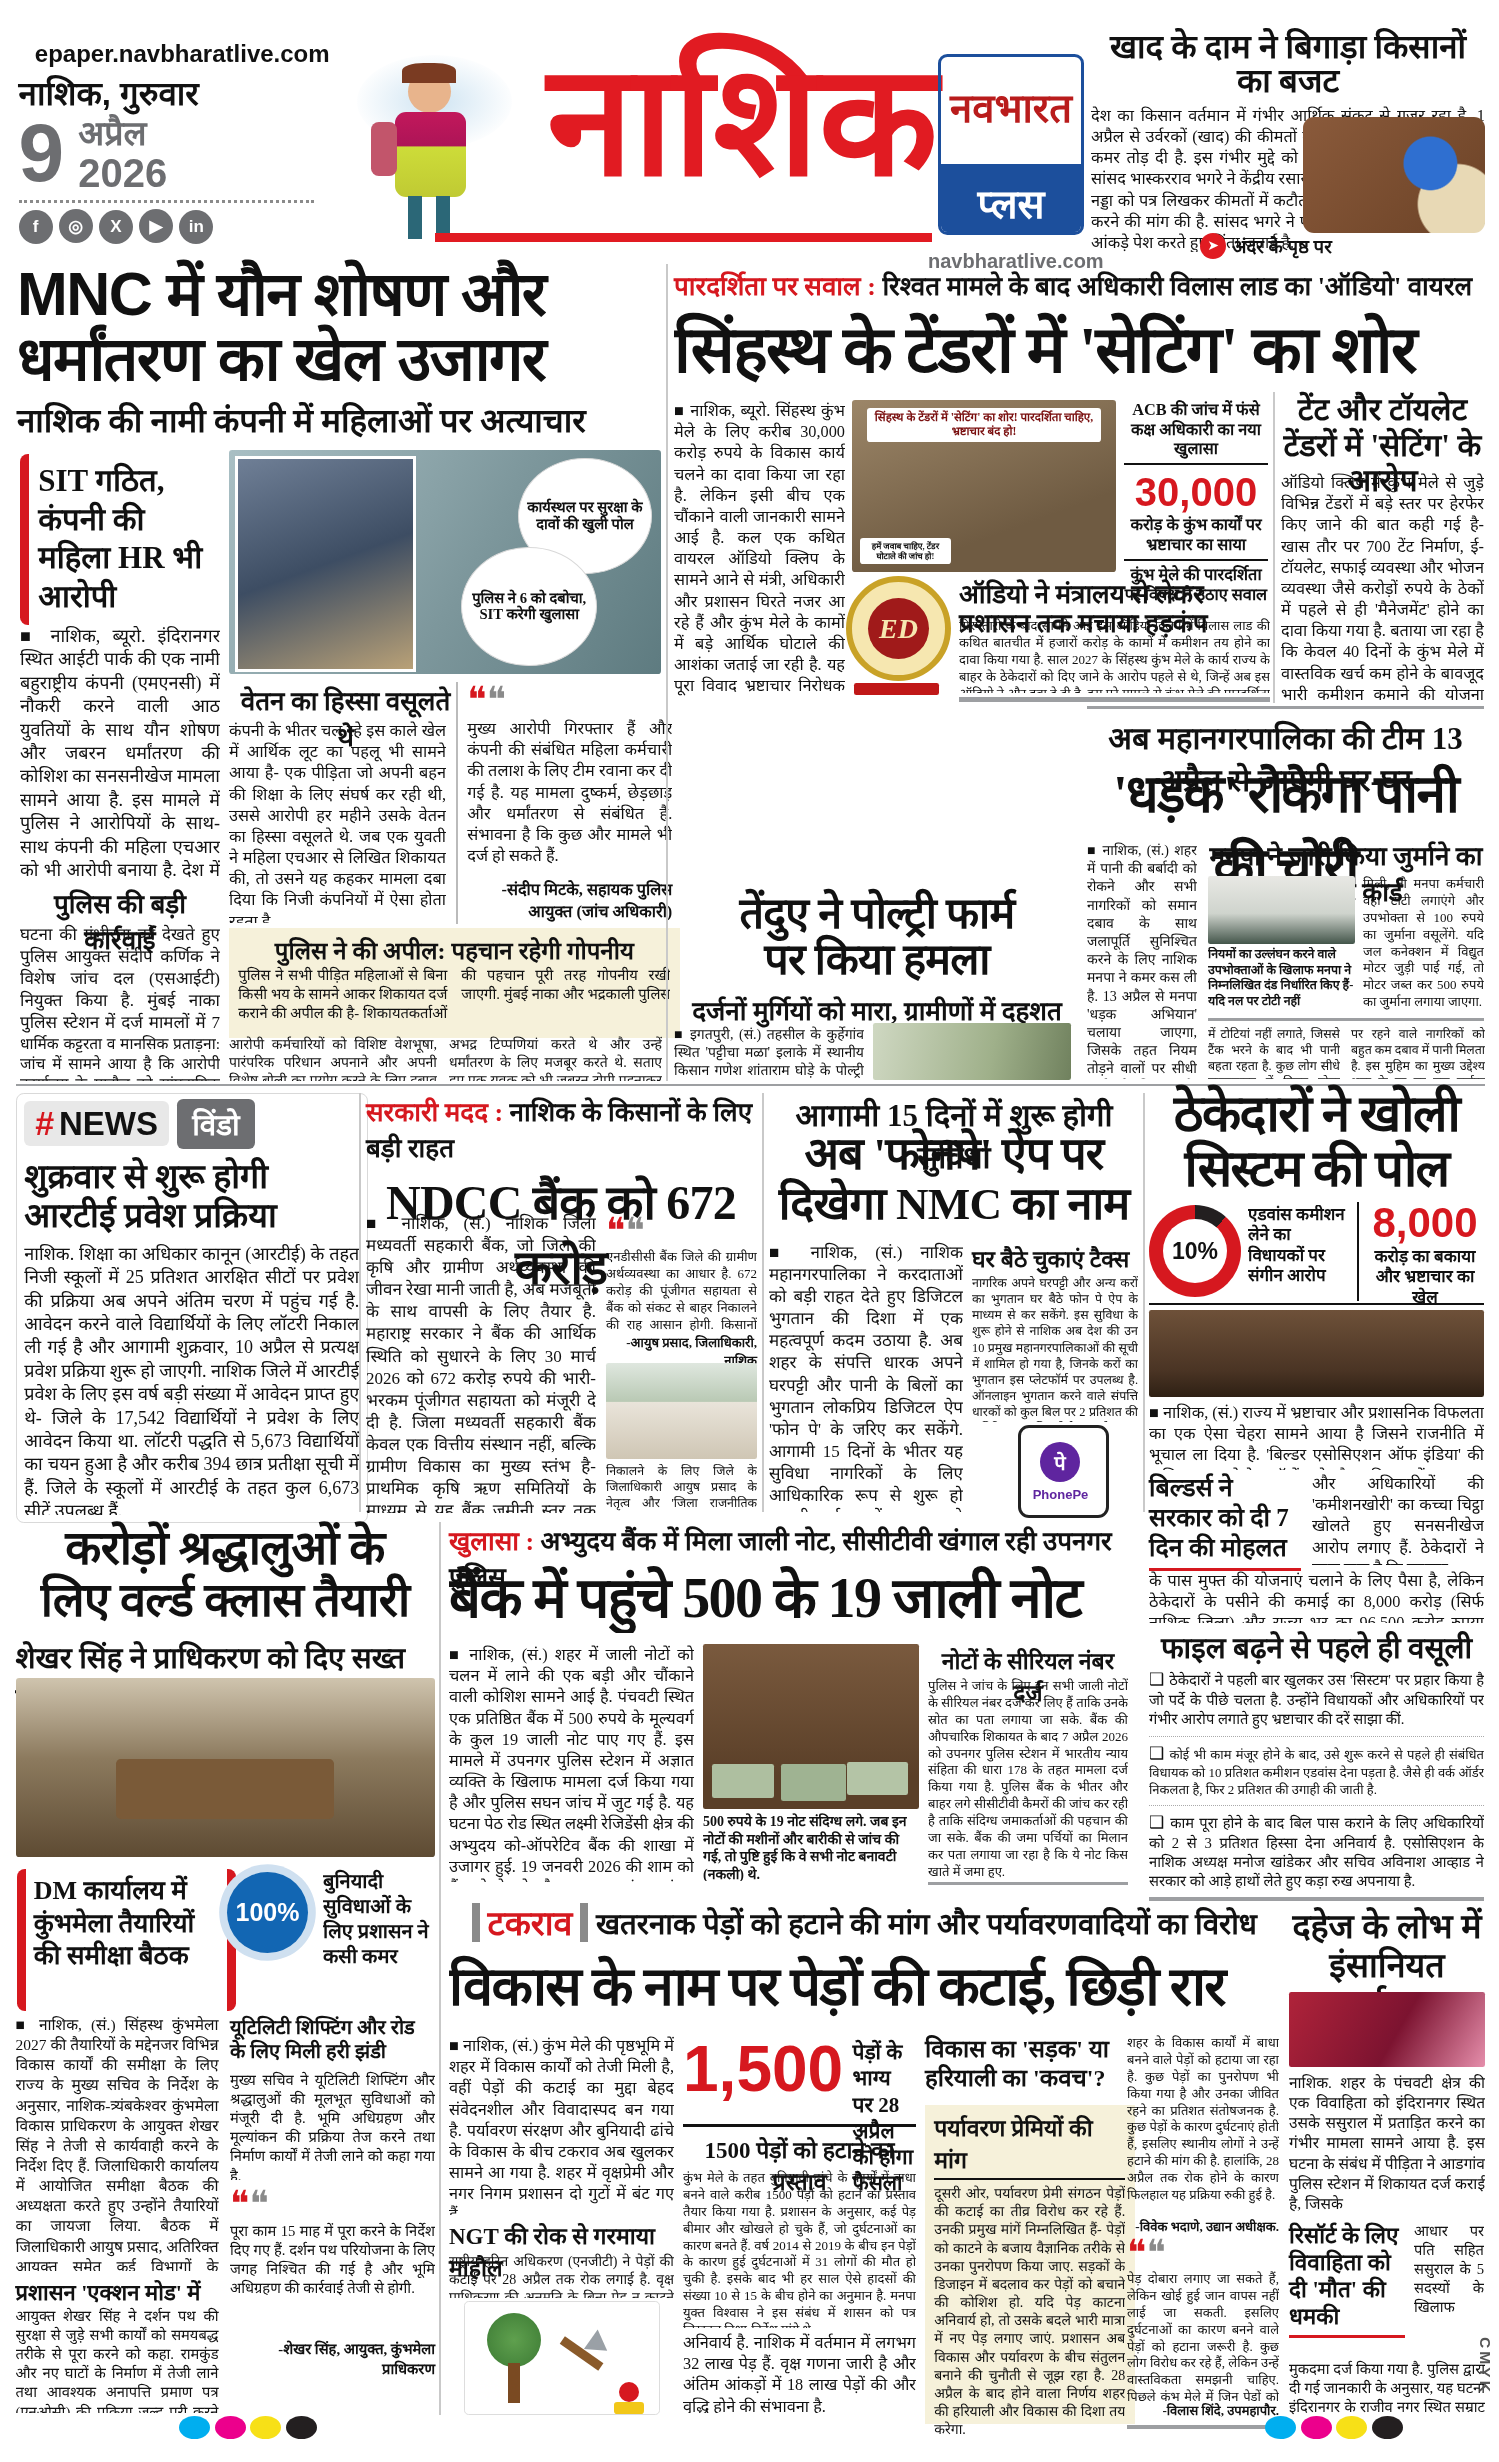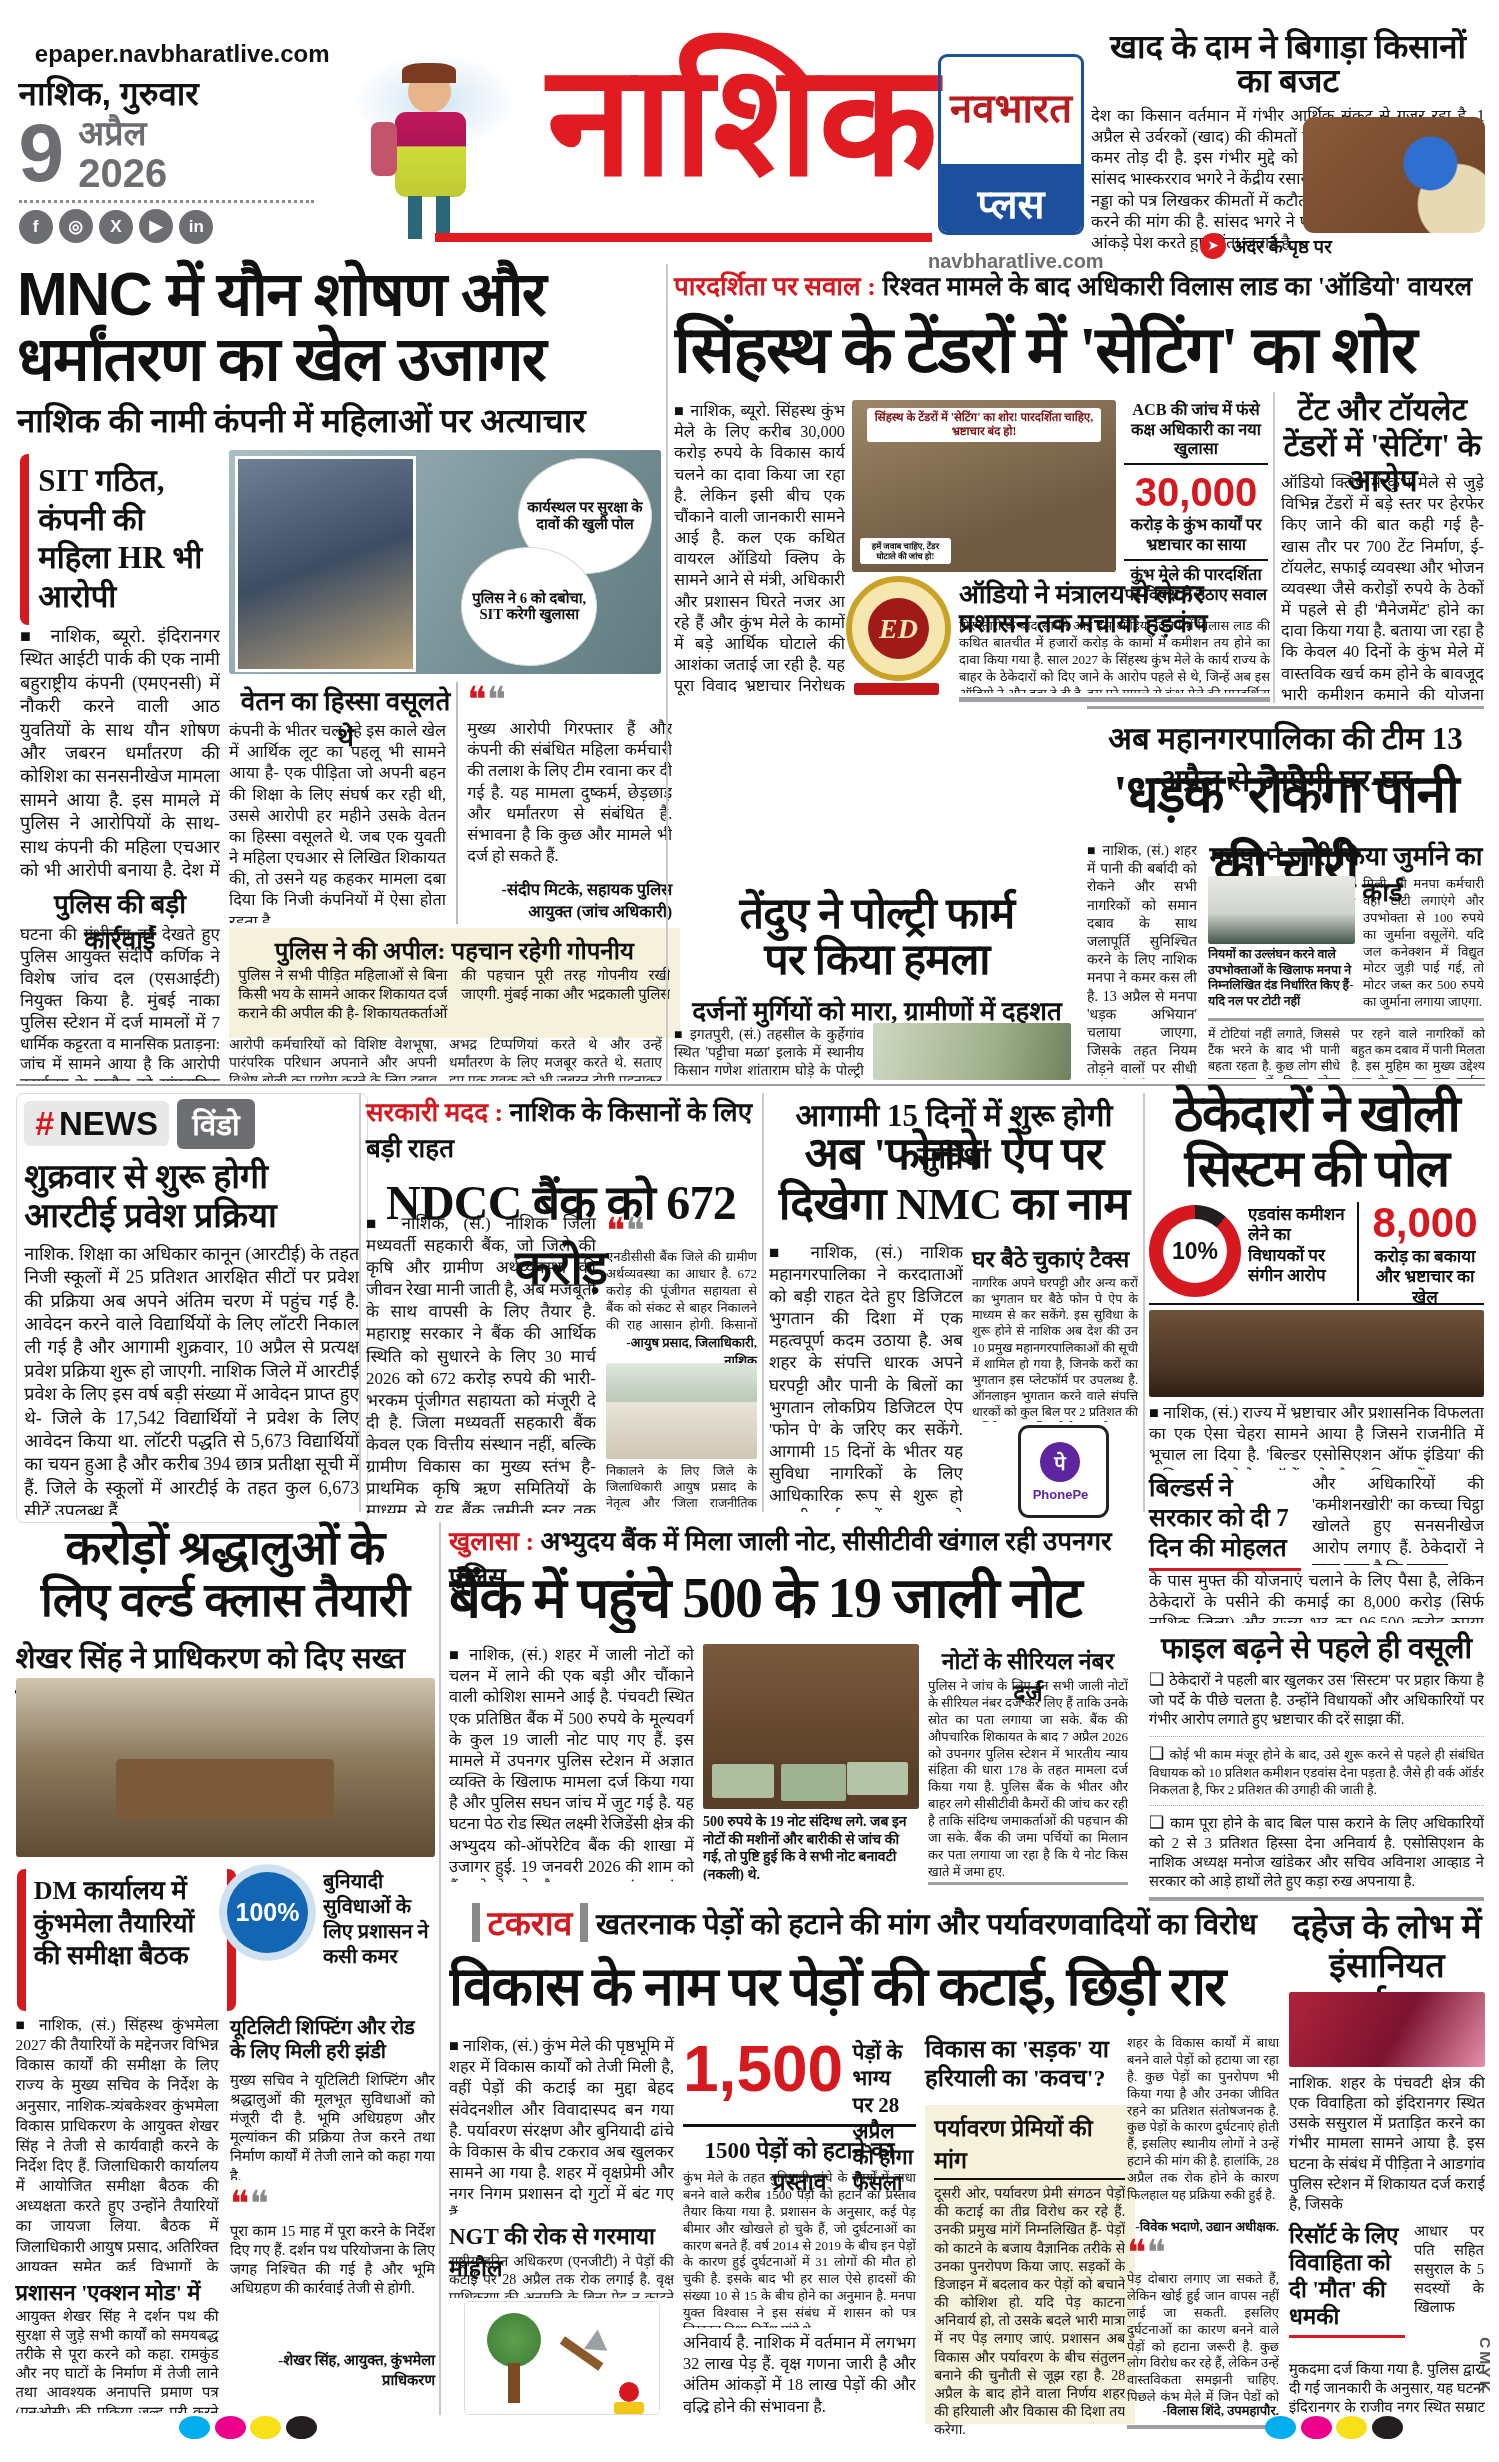--- a/index.html
+++ b/index.html
@@ -274,21 +274,21 @@
   <div class="abs" style="left:227px;top:1872px;width:81px;height:81px;border-radius:50%;background:#1266b3;box-shadow:0 0 0 7.8px #cfe0f0;display:flex;align-items:center;justify-content:center;color:#fff;font-weight:bold;font-size:25px;font-family:'Liberation Sans',sans-serif;">100%</div>
   <div class="abs b clip" style="left:323px;top:1869px;width:112px;height:132px;font-size:20px;line-height:1.25;">बुनियादी सुविधाओं के लिए प्रशासन ने कसी कमर</div>
   <div class="abs body-txt clip" style="left:15.5px;top:2015px;width:203px;height:256px;font-size:15.5px;">■ नाशिक, (सं.) सिंहस्थ कुंभमेला 2027 की तैयारियों के मद्देनजर विभिन्न विकास कार्यों की समीक्षा के लिए राज्य के मुख्य सचिव के निर्देश के अनुसार, नाशिक-त्र्यंबकेश्वर कुंभमेला विकास प्राधिकरण के आयुक्त शेखर सिंह ने तेजी से कार्यवाही करने के निर्देश दिए हैं. जिलाधिकारी कार्यालय में आयोजित समीक्षा बैठक की अध्यक्षता करते हुए उन्होंने तैयारियों का जायजा लिया. बैठक में जिलाधिकारी आयुष प्रसाद, अतिरिक्त आयुक्त समेत कई विभागों के अधिकारी उपस्थित थे.</div>
   <div class="abs b" style="left:15.5px;top:2276px;width:203px;font-size:22px;">प्रशासन 'एक्शन मोड' में</div>
   <div class="abs body-txt clip" style="left:15.5px;top:2307px;width:203px;height:106px;font-size:14.7px;">आयुक्त शेखर सिंह ने दर्शन पथ की सुरक्षा से जुड़े सभी कार्यों को समयबद्ध तरीके से पूरा करने को कहा. रामकुंड और नए घाटों के निर्माण में तेजी लाने तथा आवश्यक अनापत्ति प्रमाण पत्र (एनओसी) की प्रक्रिया जल्द पूरी करने के निर्देश दिए गए.</div>
   <div class="abs b" style="left:230px;top:2015px;width:205px;font-size:20px;line-height:1.2;">यूटिलिटी शिफ्टिंग और रोड के लिए मिली हरी झंडी</div>
   <div class="abs body-txt clip" style="left:230px;top:2071px;width:205px;height:109px;font-size:14.7px;">मुख्य सचिव ने यूटिलिटी शिफ्टिंग और श्रद्धालुओं की मूलभूत सुविधाओं को मंजूरी दी है. भूमि अधिग्रहण और मूल्यांकन की प्रक्रिया तेज करने तथा निर्माण कार्यों में तेजी लाने को कहा गया है.</div>
   <div class="abs" style="left:230px;top:2186px;width:205px;">
     <span class="qmark"></span>
     <div class="body-txt clip" style="font-size:14.7px;height:116px;">पूरा काम 15 माह में पूरा करने के निर्देश दिए गए हैं. दर्शन पथ परियोजना के लिए जगह निश्चित की गई है और भूमि अधिग्रहण की कार्रवाई तेजी से होगी.</div>
-    <div class="b" style="font-size:14.7px;text-align:right;margin-top:11px;">-शेखर सिंह, आयुक्त, कुंभमेला प्राधिकरण</div>
+    <div class="b" style="font-size:14.7px;text-align:right;margin-top:0;">-शेखर सिंह, आयुक्त, कुंभमेला प्राधिकरण</div>
   </div>
 
   <div class="abs vline" style="left:439px;top:1522px;height:893px;"></div>
 
   <div class="abs" style="left:449px;top:1522px;width:680px;font-size:26px;">
     <span class="kicker-red">खुलासा :</span>
     <span class="b">अभ्युदय बैंक में मिला जाली नोट,  सीसीटीवी खंगाल रही उपनगर पुलिस</span>
   </div>
   <div class="abs b clip" style="left:449px;top:1557px;width:680px;height:76px;font-size:56px;letter-spacing:-1.6px;white-space:nowrap;">बैंक में पहुंचे 500 के 19 जाली नोट</div>
   <div class="abs body-txt clip" style="left:449px;top:1644px;width:245px;height:238px;font-size:16.3px;">■ नाशिक, (सं.) शहर में जाली नोटों को चलन में लाने की एक बड़ी और चौंकाने वाली कोशिश सामने आई है. पंचवटी स्थित एक प्रतिष्ठित बैंक में 500 रुपये के मूल्यवर्ग के कुल 19 जाली नोट पाए गए हैं. इस मामले में उपनगर पुलिस स्टेशन में अज्ञात व्यक्ति के खिलाफ मामला दर्ज किया गया है और पुलिस सघन जांच में जुट गई है. यह घटना पेठ रोड स्थित लक्ष्मी रेजिडेंसी क्षेत्र की अभ्युदय को-ऑपरेटिव बैंक की शाखा में उजागर हुई. 19 जनवरी 2026 की शाम को बैंक लेनदेन के दौरान शाखा प्रबंधक संध्या सुभाष बावस्कर को</div>

